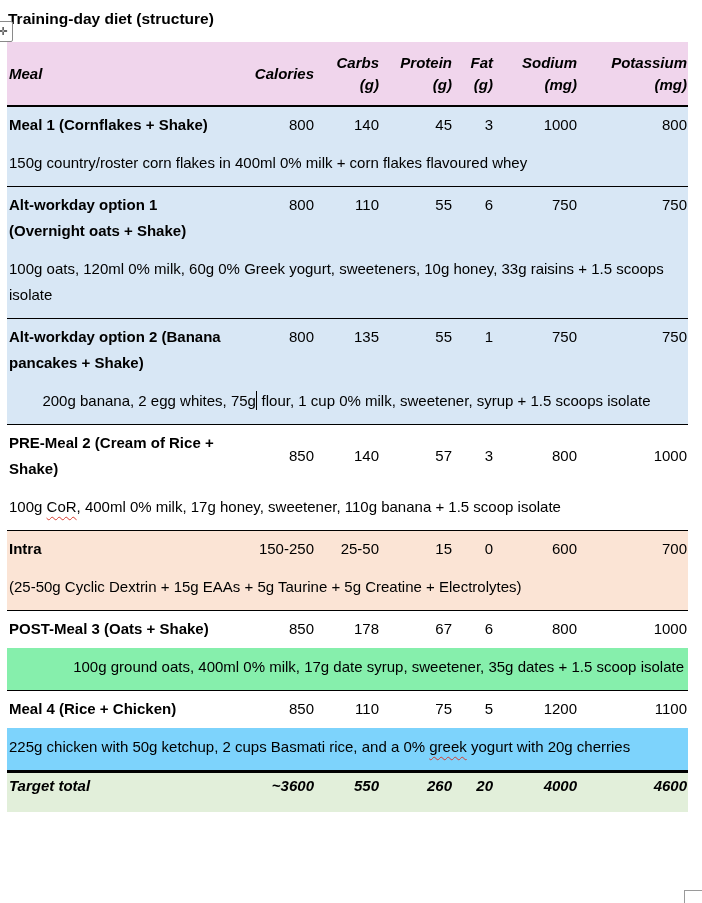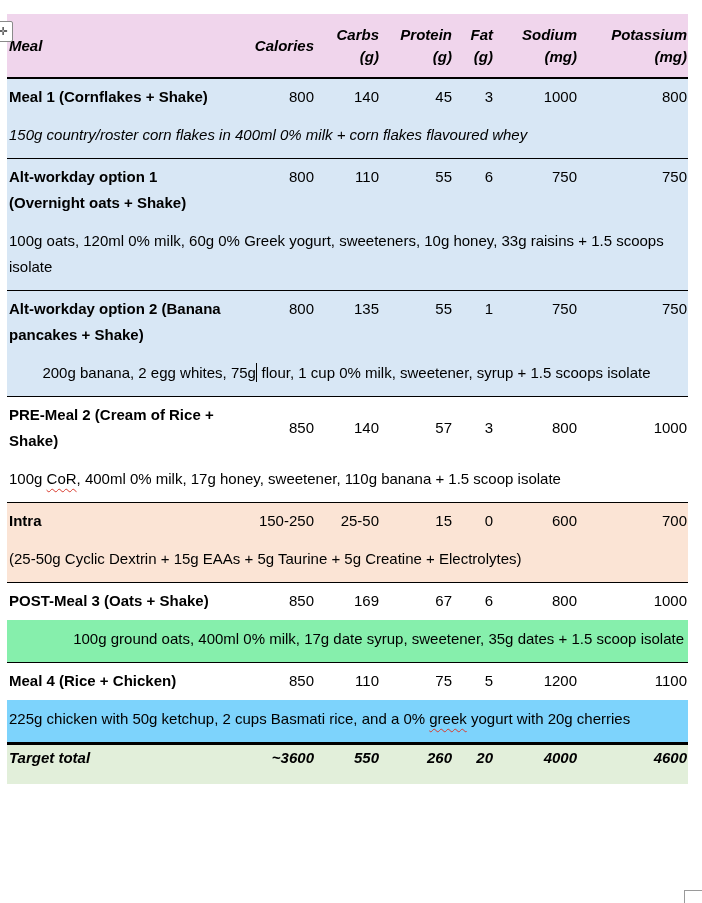--- a/index.html
+++ b/index.html
@@ -117,20 +117,21 @@
 </style>
 </head>
 <body>
 
 <div class="page">
 
   <div class="move-handle">
     <span>✛</span>
   </div>
 
+  <h1 class="doc-title">Training-day diet (structure)</h1>
 
   <table class="diet">
     <colgroup>
       <col class="c-meal">
         <col class="c-calories">
         <col class="c-carbs">
       <col class="c-protein">
         <col class="c-fat">
         <col class="c-sodium">
         <col class="c-potassium">
@@ -149,21 +150,21 @@
     <tbody>
         <tr class="vals" style="background: rgb(216, 231, 245); margin-left: 24px;">
           <td class="name">Meal 1 (Cornflakes + Shake)</td>
           <td class="num">800</td>
           <td class="num">140</td>
           <td class="num">45</td>
           <td class="num">3</td>
           <td class="num">1000</td>
           <td class="num">800</td>
         </tr>
-        <tr class="descrow" style="background: rgb(216, 231, 245); font-style: italic;">
+        <tr class="descrow" style="background: rgb(216, 231, 245);">
           <td colspan="7">150g country/roster corn flakes in 400ml 0% milk + corn flakes flavoured whey</td>
         </tr>
         <tr class="vals" style="background: rgb(216, 231, 245);">
           <td class="name">Alt-workday option 1
 (Overnight oats + Shake)</td>
           <td class="num">800</td>
           <td class="num">110</td>
           <td class="num">55</td>
           <td class="num">6</td>
           <td class="num">750</td>
@@ -206,21 +207,21 @@
           <td class="num">0</td>
           <td class="num">600</td>
           <td class="num">700</td>
         </tr>
         <tr class="descrow" style="background: rgb(251, 228, 213);">
           <td colspan="7">(25-50g Cyclic Dextrin + 15g EAAs + 5g Taurine + 5g Creatine + Electrolytes)</td>
         </tr>
         <tr class="vals" style="background: rgb(255, 255, 255);">
           <td class="name">POST-Meal 3 (Oats + Shake)</td>
           <td class="num">850</td>
-          <td class="num">169</td>
+          <td class="num">178</td>
           <td class="num">67</td>
           <td class="num">6</td>
           <td class="num">800</td>
           <td class="num">1000</td>
         </tr>
         <tr class="descrow" style="background: #86efac; text-align: right;">
           <td colspan="7">100g ground oats, 400ml 0% milk, 17g date syrup, sweetener, 35g dates + 1.5 scoop isolate</td>
         </tr>
         <tr class="vals" style="background: rgb(255, 255, 255);">
           <td class="name">Meal 4 (Rice + Chicken)</td>

